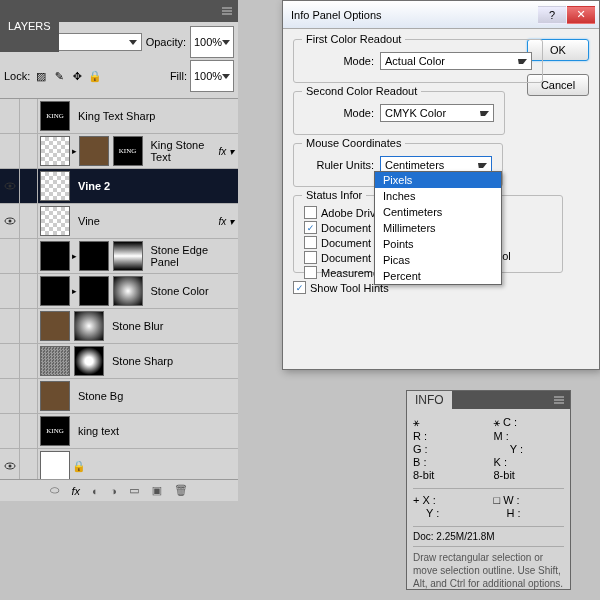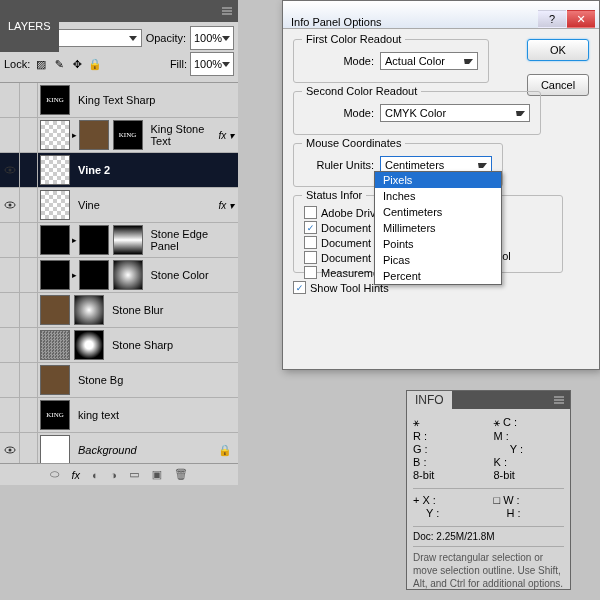--- a/index.html
+++ b/index.html
@@ -8,21 +8,21 @@
 .layers-panel{left:0;top:0;width:238px;height:466px;background:#535353}
 .panel-tab{background:#535353;color:#ddd;padding:20px 8px;display:inline-block}
 .panel-tab.active{color:#fff}
 .panel-header{background:#535353;height:22px;position:relative}
 .panel-menu{position:absolute;right:4px;top:4px;color:#ccc;cursor:pointer}
 .panel-menu svg{width:14px;height:14px}
 .layers-controls{background:#d4d4d4;padding:4px;border-bottom:1px solid #999}
 .row{display:flex;align-items:center;gap:4px;margin-bottom:2px}
 .select{background:#fff;border:1px solid #808080;padding:2px 4px;display:flex;align-items:center;flex:1;height:18px}
 .select .arrow{margin-left:auto}
-.mini-input{width:44px;background:#fff;border:1px solid #808080;padding:1px 3px;display:flex;align-items:center;height:24px}
+.mini-input{width:44px;background:#fff;border:1px solid #808080;padding:1px 3px;display:flex;align-items:center;height:32px}
 .lock-row{display:flex;align-items:center;gap:3px}
 .lock-icons{display:flex;gap:2px}
 .lock-icon{width:16px;height:16px;display:flex;align-items:center;justify-content:center}
 .layer-list{background:#d4d4d4;overflow:auto;height:380px}
 .layer{display:flex;align-items:center;border-bottom:1px solid #b0b0b0;background:#d4d4d4;height:35px}
 .layer.selected{background:#0f172a;color:#fff}
 .layer.selected .layer-name{color:#fff;font-weight:bold}
 .vis-col{width:20px;height:35px;border-right:1px solid #b0b0b0;display:flex;align-items:center;justify-content:center}
 .link-col{width:18px;height:35px;border-right:1px solid #b0b0b0}
 .thumb{width:30px;height:30px;border:1px solid #666;margin:0 2px;background:#fff;flex-shrink:0}
@@ -35,21 +35,21 @@
 .black-thumb{background:#000}
 .gradient-v{background:linear-gradient(#000,#fff,#000)}
 .radial{background:radial-gradient(#fff,#000)}
 .radial2{background:radial-gradient(circle,#fff 20%,#000 70%)}
 .noise{background-image:repeating-conic-gradient(#999 0 25%,#666 0 50%);background-size:3px 3px}
 .texture{background:#6b4d2f}
 .white-thumb{background:#fff}
 .king-thumb{background:#000;color:#fff;font-size:7px;display:flex;align-items:center;justify-content:center;font-family:serif}
 
 .dialog{position:absolute;left:282px;top:0;width:318px;height:370px;background:#f0f0f0;border:1px solid #707070;box-shadow:2px 2px 8px rgba(0,0,0,0.3)}
-.titlebar{background:linear-gradient(#fff,#e0e8f4);height:28px;display:flex;align-items:flex-end;padding:0 4px;border-bottom:1px solid #aaa}
+.titlebar{background:linear-gradient(#fff,#e0e8f4);height:28px;display:flex;align-items:center;padding:0 4px;border-bottom:1px solid #aaa}
 .title{flex:1;padding-left:4px}
 .winbtn{width:28px;height:18px;display:flex;align-items:center;justify-content:center;margin-left:1px;border:1px solid transparent}
 .winbtn.close{background:linear-gradient(#e77,#c33);color:#fff}
 .dialog-body{padding:10px;position:relative}
 .fieldset{border:1px solid #bbb;border-radius:3px;margin-bottom:8px;padding:8px 10px;position:relative}
 .legend{position:absolute;top:-7px;left:8px;background:#f0f0f0;padding:0 4px;font-size:11px}
 .f-row{display:flex;align-items:center;gap:6px;margin:4px 0}
 .f-row .label{text-align:right;width:70px}
 .dd{background:#fff;border:1px solid #808080;padding:2px 4px;flex:1;display:flex;align-items:center}
 .dd .arrow{margin-left:auto;border-left:1px solid #ccc;padding-left:4px}
@@ -198,21 +198,20 @@
       </div>
       <div class="layer">
         <div class="vis-col">
           <svg class="eye" viewBox="0 0 12 8">
             <ellipse cx="6" cy="4" rx="5" ry="3" fill="none" stroke="#333"></ellipse>
             <circle cx="6" cy="4" r="1.5" fill="#333"></circle>
           </svg>
         </div>
         <div class="link-col"></div>
         <div class="thumb white-thumb"></div>
-        <span class="layer-name" style="font-style:italic">Background</span>
         <span style="margin-right:6px">🔒</span>
       </div>
     </div>
   <div class="layer-bottom">
     <span>⬭</span>
     <span><i>fx</i></span>
     <span>◐</span>
     <span>◑</span>
     <span>▭</span>
     <span>▣</span>
@@ -228,31 +227,31 @@
   </div>
   <div class="dialog-body">
     <div class="btn-col">
       <div class="btn default">
           <span>OK</span>
         </div>
       <div class="btn">
           <span>Cancel</span>
         </div>
     </div>
-    <div class="fieldset" style="width:196px">
+    <div class="fieldset" style="width:250px">
       <div class="legend">First Color Readout</div>
       <div class="f-row">
         <span class="label">Mode:</span>
         <div class="dd">
           <span>Actual Color</span>
             <span class="arrow"></span>
         </div>
       </div>
     </div>
-    <div class="fieldset" style="width:248px">
+    <div class="fieldset" style="width:212px">
       <div class="legend">Second Color Readout</div>
       <div class="f-row">
         <span class="label">Mode:</span>
         <div class="dd">
           <span>CMYK Color</span>
             <span class="arrow"></span>
         </div>
       </div>
     </div>
     <div class="fieldset" style="width:210px;position:relative">

